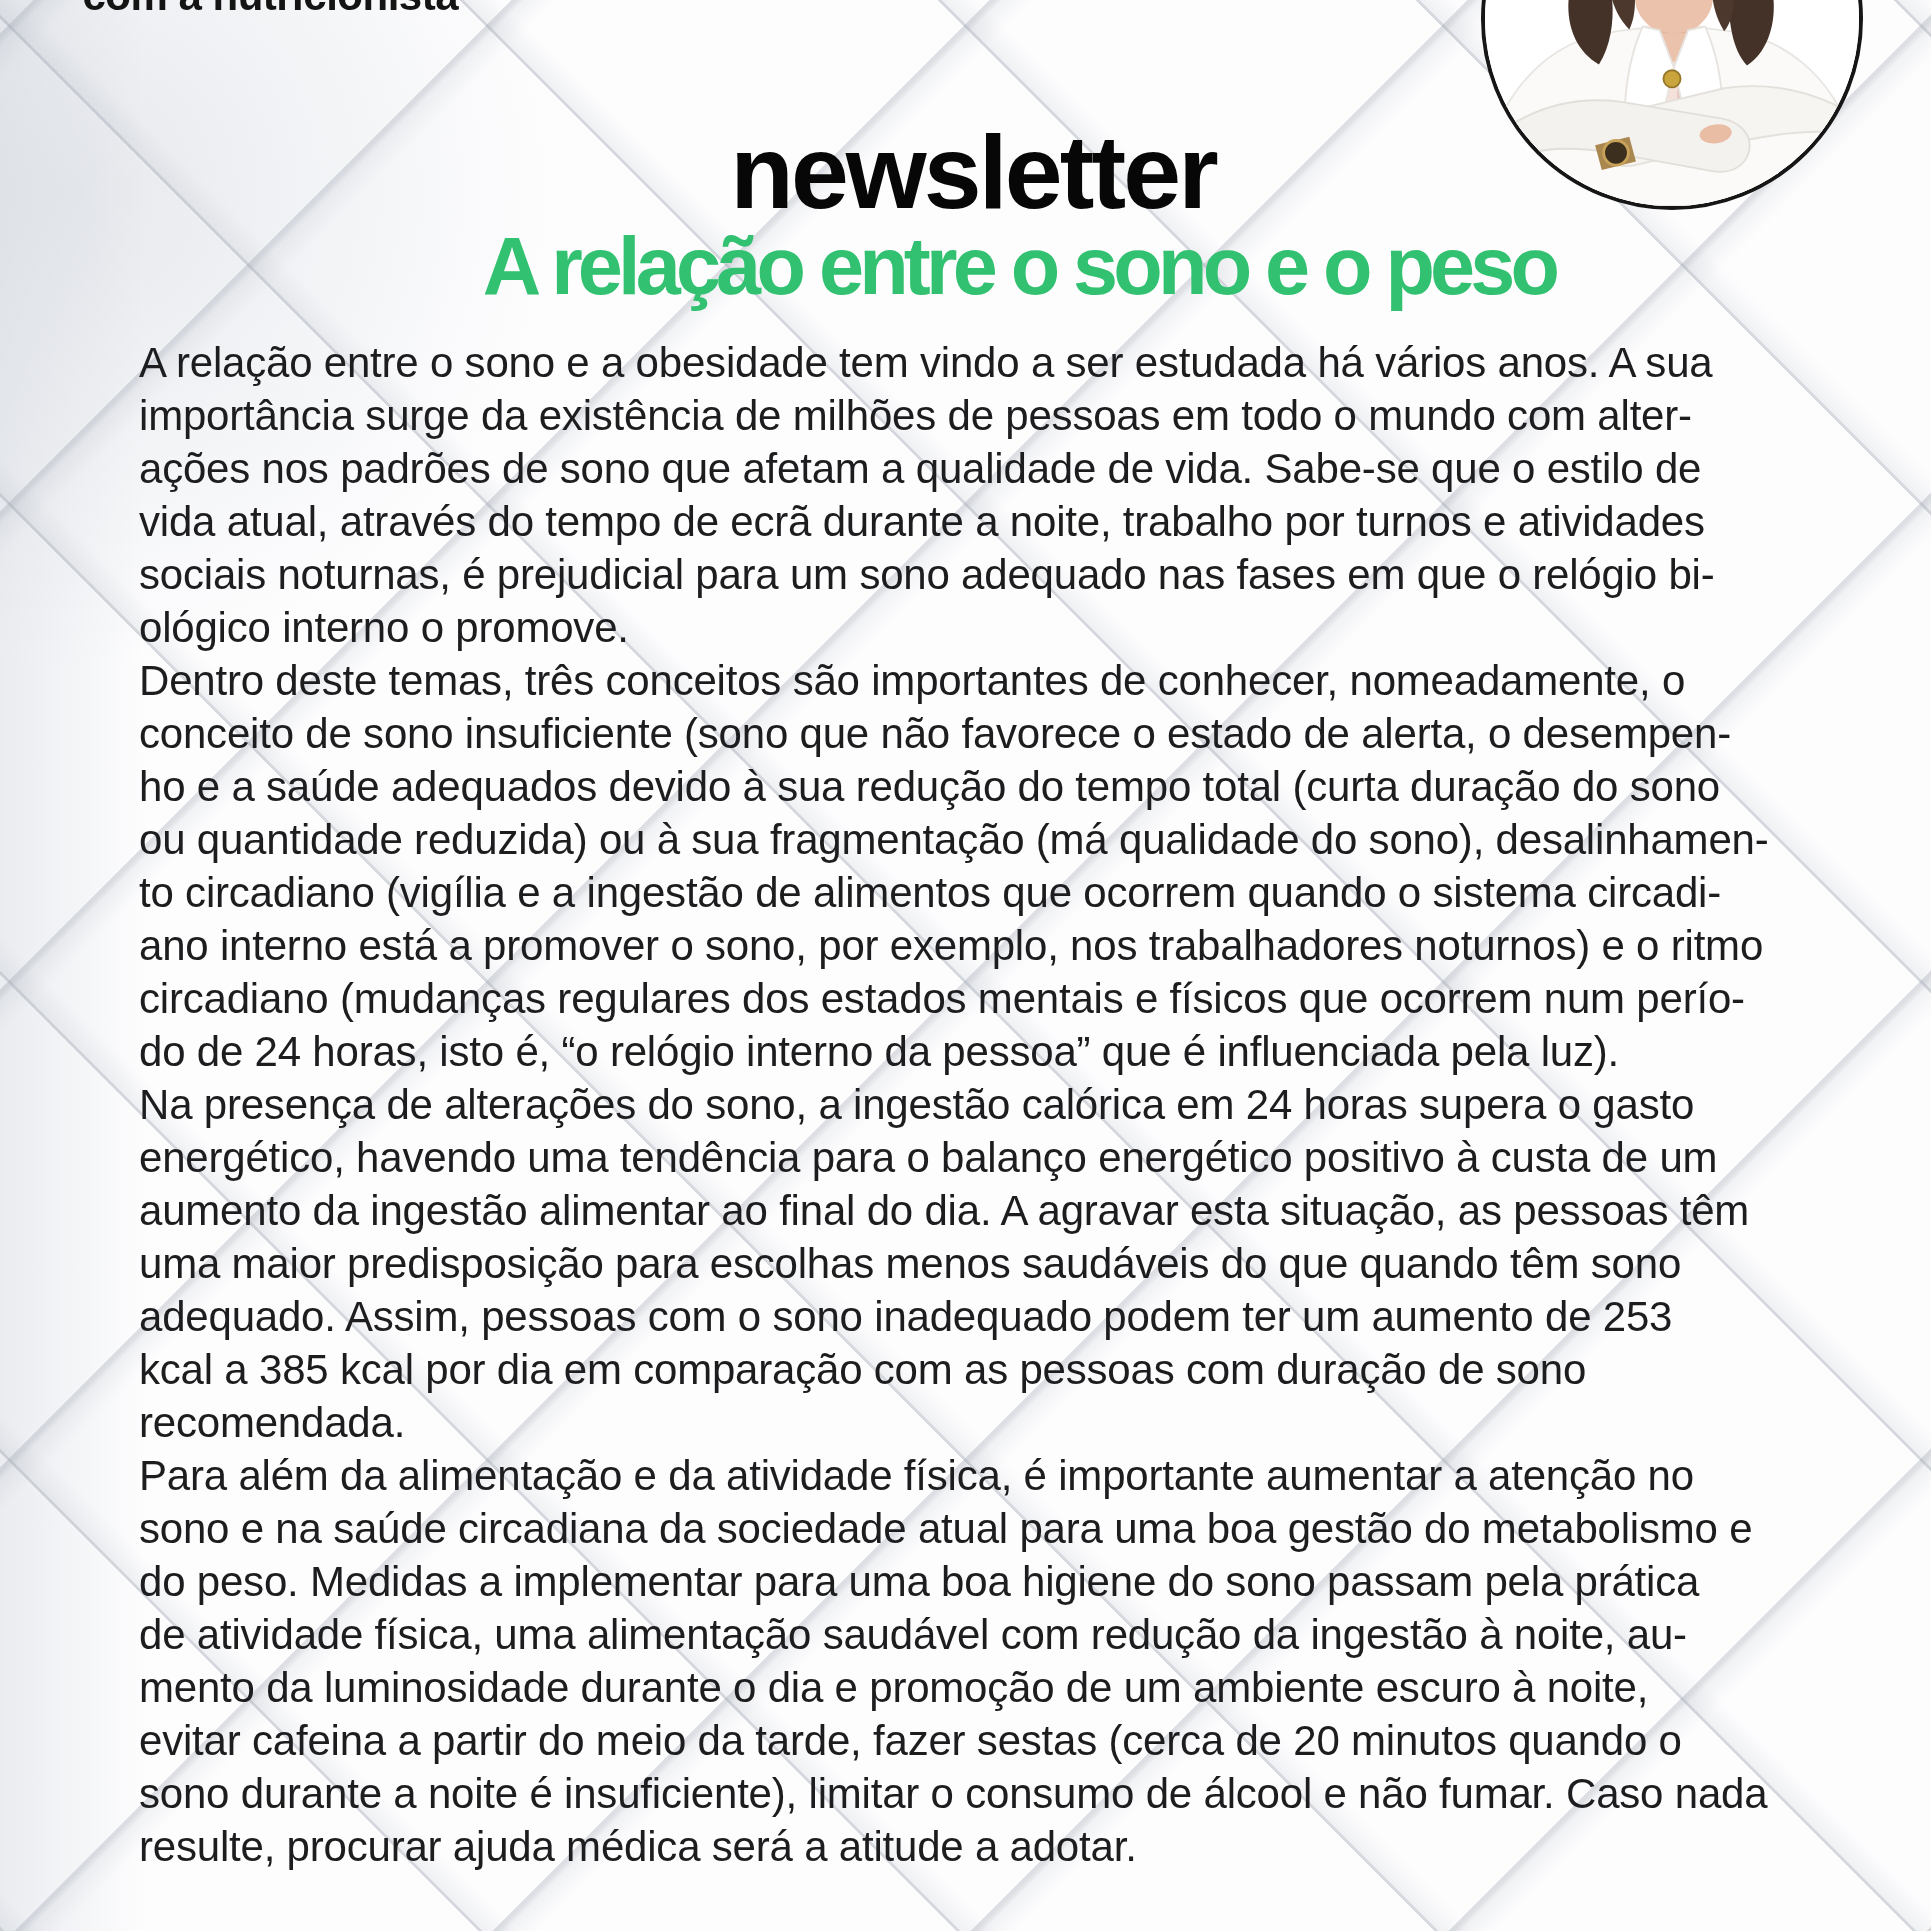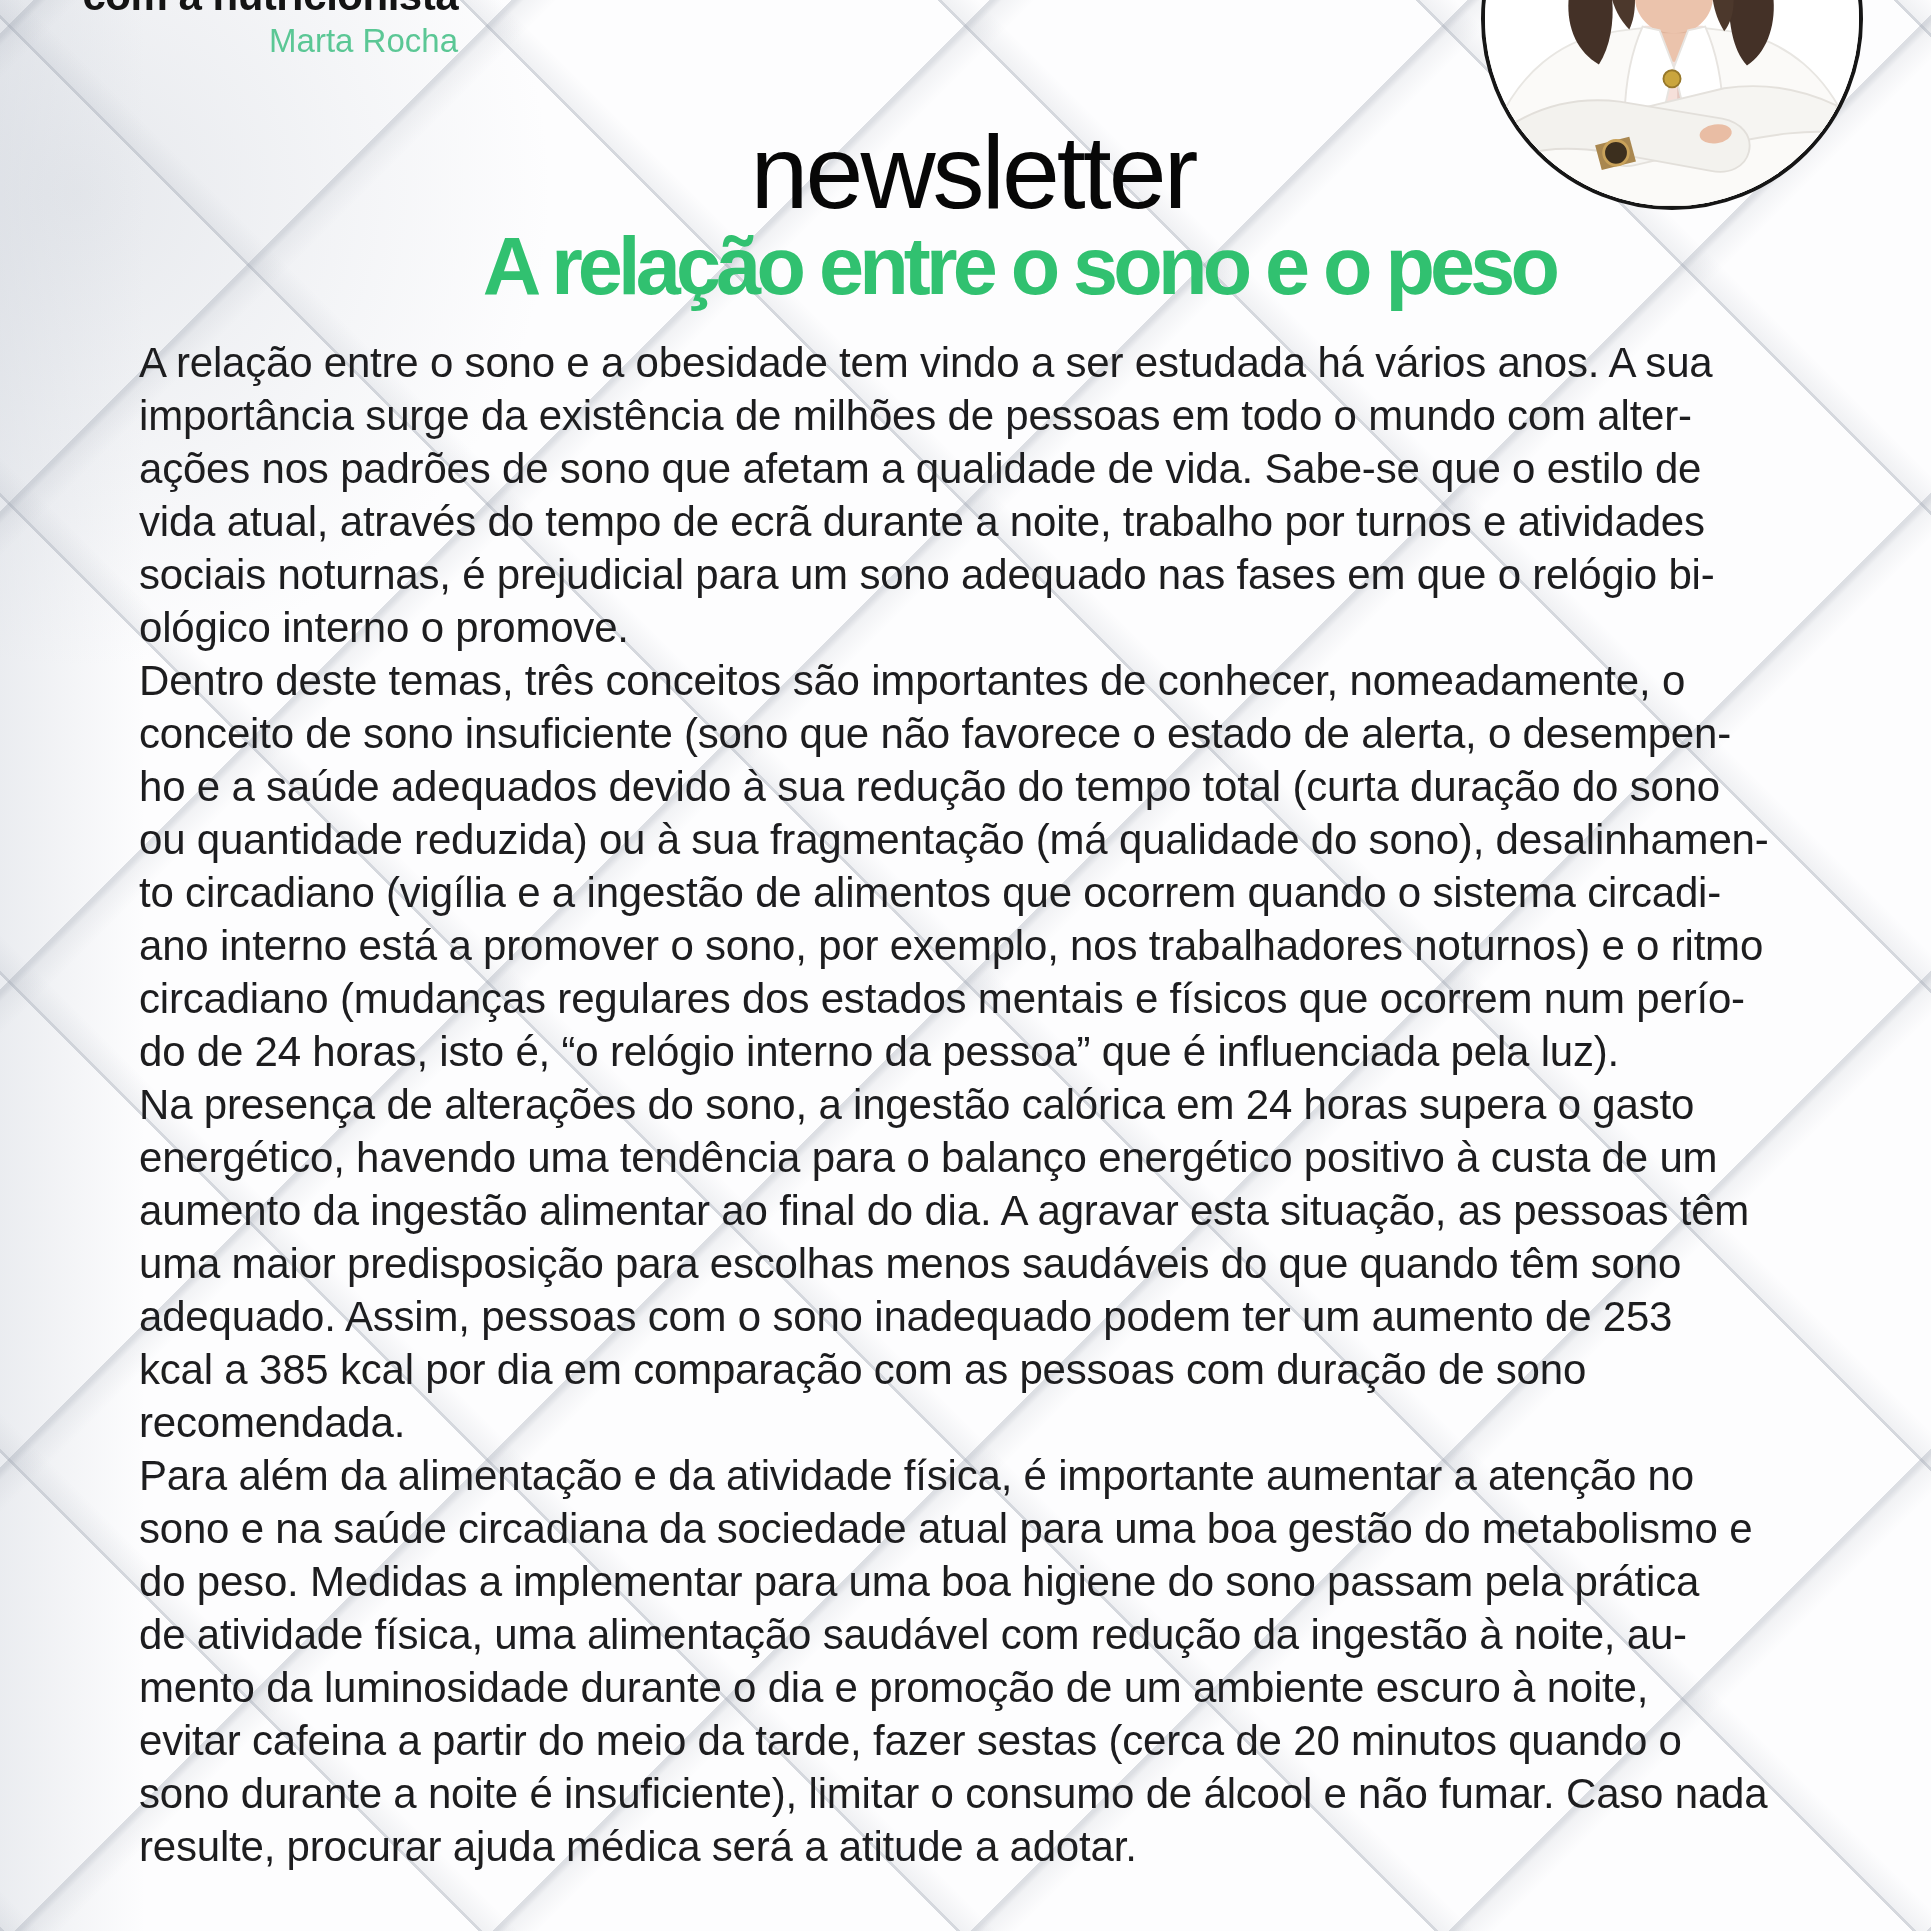--- a/index.html
+++ b/index.html
@@ -56,21 +56,21 @@
     background: #ffffff;
     overflow: hidden;
   }
   .avatar svg { display: block; width: 100%; height: 100%; }
 
   
   .title {
     position: absolute;
     left: 973px; top: 118px;
     transform: translateX(-50%);
-    font-size: 104px; font-weight: 400; line-height: 108px;
+    font-size: 104px; font-weight: 700; line-height: 108px;
     letter-spacing: -2.9px; color: #070707;
     white-space: nowrap;
   }
   .subtitle {
     position: absolute;
     left: 971px; top: 222px;
     transform: translateX(-50%);
     font-size: 81px; font-weight: 700; line-height: 89px;
     letter-spacing: -4.8px; color: #31c170;
     white-space: nowrap;
@@ -91,21 +91,20 @@
     white-space: pre; 
   }
 </style>
 </head>
 <body>
 
 <div class="page">
 
   <div class="brand">
     <div class="brand-line">com a nutricionista</div>
-    <div class="brand-name">Marta Rocha</div>
   </div>
 
   <div class="avatar">
     <svg viewBox="0 0 394 394" aria-hidden="true">
 
       <rect x="0" y="0" width="394" height="394" fill="#ffffff"></rect>
 
       <path d="M14,306 C38,252 80,222 122,213 C152,207 172,205 197,205
                C222,205 246,207 274,213 C318,223 358,254 382,308 L382,394 L14,394 Z" fill="#fbfaf8" stroke="#e8e6e2" stroke-width="2"></path>
 

